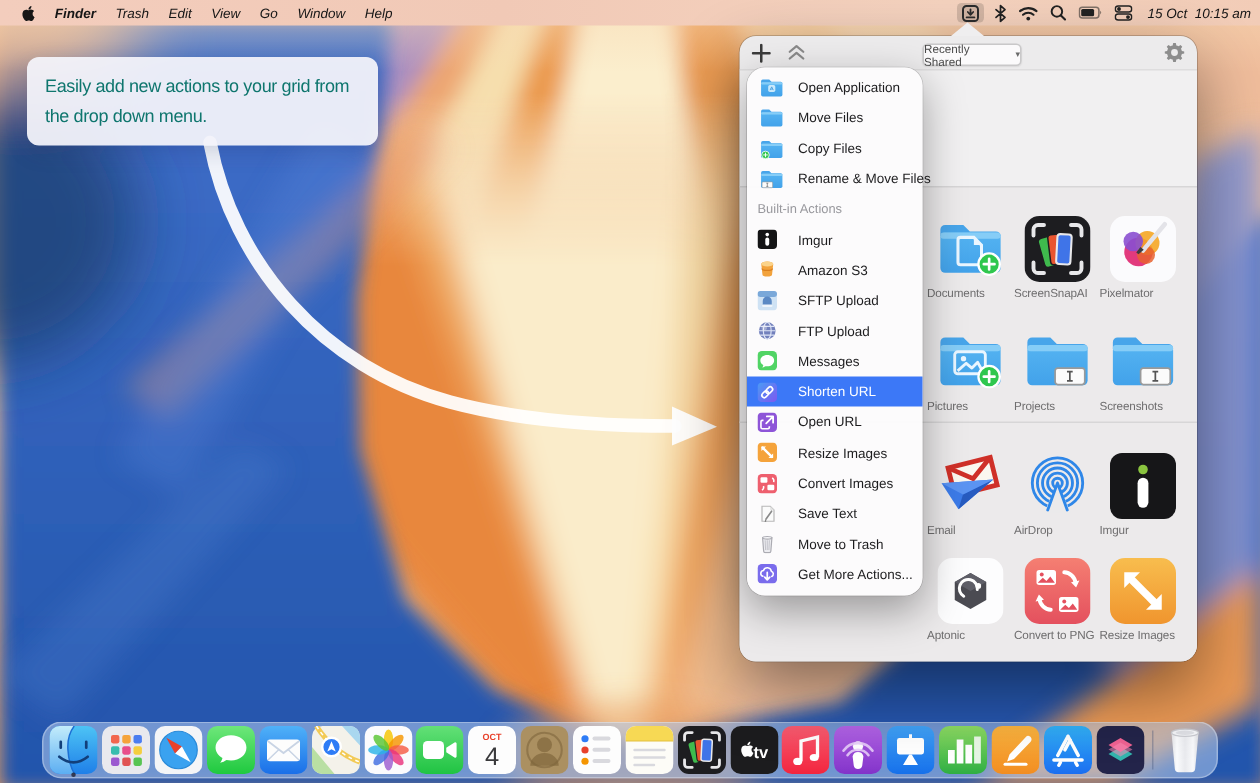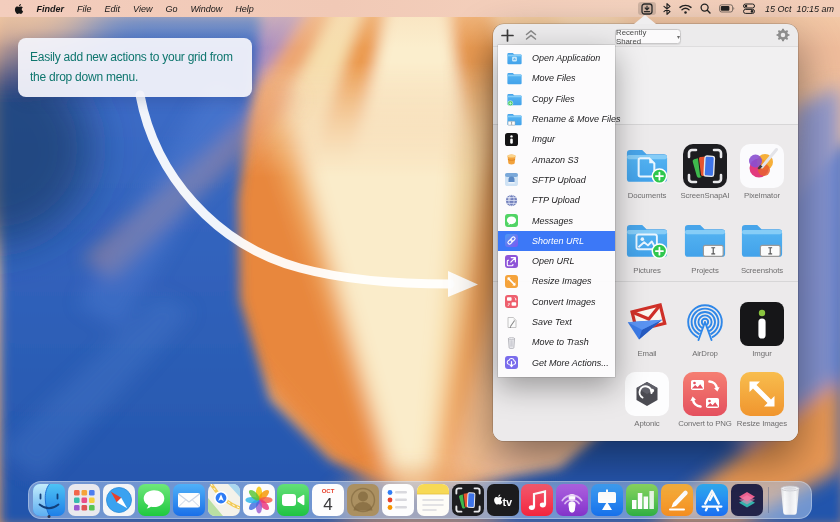--- a/index.html
+++ b/index.html
@@ -47,28 +47,28 @@
     font-size:7.8px;color:#4a4a4a;gap:14px;box-shadow:0 0.5px 1px rgba(0,0,0,0.08);}
   #dropdown-pill .dd-arrow{font-size:6px;color:#6b6b6b;}
   #btn-gear{position:absolute;right:7px;top:3px;width:16px;height:16px;display:flex;align-items:center;justify-content:center;}
 
   #pop-body{position:absolute;top:22px;bottom:0;left:0;right:0;border-radius:0 0 11px 11px;overflow:hidden;}
   .gsec{position:absolute;left:0;right:0;}
   #sec-recent{top:0;height:77px;background:#f1f0f1;border-top:0.5px solid rgba(0,0,0,0.08);}
   #sec-folders{top:77.5px;height:157px;background:#eceaeb;border-top:0.5px solid #d7d6d7;}
   #sec-apps{top:235px;bottom:0;background:#eceaeb;border-top:0.5px solid #d7d6d7;}
 
-  .grid-cell{position:absolute;width:58px;text-align:center;}
+  .grid-cell{position:absolute;width:58px;}
   .grid-cell .gicon{width:44px;height:44px;margin:0 auto;position:relative;}
   .grid-cell .glabel{margin-top:3px;font-size:7.8px;letter-spacing:-0.1px;color:#6f6e6f;white-space:nowrap;}
 
   
   #action-menu{position:absolute;left:498px;top:45px;width:117px;z-index:7;
-    background:rgba(252,251,252,0.97);border-radius:0;padding:3px 0 4px 0;
-    box-shadow:0 0 0 0.5px rgba(0,0,0,0.18),0 10px 28px rgba(0,0,0,0.35);font-style:italic;}
+    background:rgba(252,251,252,0.97);border-radius:12px;padding:3px 0 4px 0;
+    box-shadow:0 0 0 0.5px rgba(0,0,0,0.18),0 10px 28px rgba(0,0,0,0.35);}
   .menu-row{height:20.3px;display:flex;align-items:center;padding:0 0 0 7px;position:relative;}
   .menu-row .micon{width:20px;height:14px;display:flex;align-items:center;justify-content:flex-start;flex:0 0 20px;}
   .menu-row .mlabel{margin-left:7px;font-size:9px;color:#1d1d1f;white-space:nowrap;}
   .menu-row.selected{background:#3c78f7;}
   .menu-row.selected .mlabel{color:#fff;}
   .menu-header{height:20.3px;display:flex;align-items:center;padding-left:7px;
     font-size:8.6px;color:#98989d;}
 
   
   #dock{position:absolute;left:28px;bottom:3px;height:38px;width:784px;z-index:5;
@@ -178,21 +178,21 @@
 </svg>
 
 <div id="menubar">
   <div class="left">
     <span class="mitem">
       <svg id="apple-logo" viewBox="0 0 24 24" width="10" height="11">
         <path fill="#161616" d="M12.152 6.896c-.948 0-2.415-1.078-3.96-1.04-2.04.027-3.91 1.183-4.961 3.014-2.117 3.675-.546 9.103 1.519 12.09 1.013 1.454 2.208 3.09 3.792 3.039 1.52-.065 2.09-.987 3.935-.987 1.831 0 2.35.987 3.96.948 1.637-.026 2.676-1.48 3.676-2.948 1.156-1.688 1.636-3.325 1.662-3.415-.039-.013-3.182-1.221-3.22-4.857-.026-3.04 2.48-4.494 2.597-4.559-1.429-2.09-3.623-2.324-4.39-2.376-2-.156-3.675 1.09-4.61 1.09zM15.53 3.83c.843-1.012 1.4-2.427 1.245-3.83-1.207.052-2.662.805-3.532 1.818-.78.896-1.454 2.338-1.273 3.714 1.338.104 2.715-.688 3.559-1.701"></path>
       </svg>
     </span>
     <span class="appname">Finder</span>
-    <span class="mitem menu-entry">File</span>
+    <span class="mitem menu-entry">Trash</span>
     <span class="mitem menu-entry">Edit</span>
     <span class="mitem menu-entry">View</span>
     <span class="mitem menu-entry">Go</span>
     <span class="mitem menu-entry">Window</span>
     <span class="mitem menu-entry">Help</span>
   </div>
   <div class="right">
     <span class="sicon active-box">
         <svg width="12" height="12" viewBox="0 0 12 12">
           <rect x="1" y="1" width="10" height="10" rx="2.4" fill="none" stroke="#2c2c2c" stroke-width="1.3"></rect>
@@ -548,20 +548,21 @@
           <rect x="1.5" y="8.5" width="31.5" height="21" rx="2.5" fill="url(#fg8)"></rect>
           <rect x="1.5" y="8.5" width="31.5" height="3.2" rx="1.6" fill="#86cdf7"></rect>
           <g transform="translate(3,20.5)">
             <rect x="0" y="0" width="15.5" height="8.6" rx="1.4" fill="#fbfbfb" stroke="#9a9a9a" stroke-width="0.9"></rect>
             <path d="M6.2 1.9 h3 M7.7 1.9 v4.8 M6.2 6.7 h3" stroke="#555" stroke-width="0.9" fill="none"></path>
           </g>
         </svg>
       </span>
       <span class="mlabel">Rename &amp; Move Files</span>
     </div>
+    <div class="menu-header">Built-in Actions</div>
     <div class="menu-row">
       <span class="micon">
         <svg width="13" height="13" viewBox="0 0 13 13">
           <rect width="13" height="13" rx="2.6" fill="#141415"></rect>
           <circle cx="6.5" cy="3.4" r="1.2" fill="#fff"></circle>
           <rect x="5.2" y="5.4" width="2.6" height="5.4" rx="1.3" fill="#fff"></rect>
         </svg>
       </span>
       <span class="mlabel">Imgur</span>
     </div>

